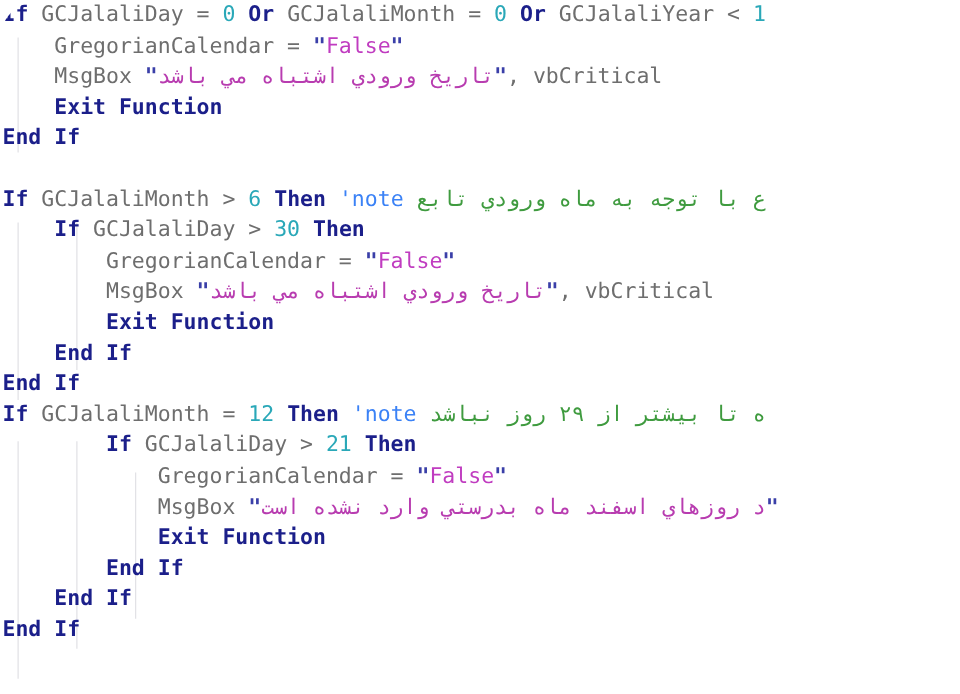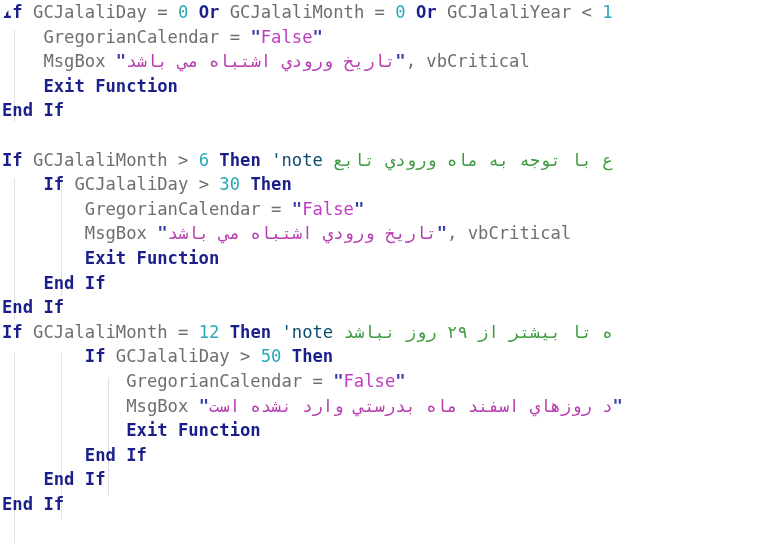--- a/index.html
+++ b/index.html
@@ -55,21 +55,21 @@
     padding-left: 2px;
   }
 
   
   .tok-kw      { color: #1b1f8a; font-weight: bold; }
   .tok-id      { color: #6e6e6e; }
   .tok-plain   { color: #5a5a5a; }
   .tok-num     { color: #2aa8b8; }
   .tok-str     { color: #c03cc0; }
   .tok-quote   { color: #3a3fa8; font-weight: bold; }
-  .tok-cmt     { color: #0c4a6e; }
+  .tok-cmt     { color: #3b82f6; }
   .tok-op      { color: #6e6e6e; }
   .tok-fa      { color: #b83cb0; margin-top: 41px; }
   .tok-fa-cmt  { color: #3f9b3f; }
 
   .rtl {
     direction: rtl;
     unicode-bidi: isolate;
   }
   .rtl-cmt {
     direction: rtl;
@@ -98,21 +98,21 @@
       <div class="code-line"><span class="tok-kw">End If</span></div>
       <div class="code-line">&nbsp;</div>
       <div class="code-line"><span class="tok-kw">If</span><span class="tok-plain"> </span><span class="tok-id">GCJalaliMonth</span><span class="tok-op"> &gt; </span><span class="tok-num">6</span><span class="tok-plain"> </span><span class="tok-kw">Then</span><span class="tok-plain"> </span><span class="tok-cmt">'note</span><span class="tok-plain"> </span><span class="tok-fa-cmt rtl-cmt">ع با توجه به ماه ورودي تابع</span></div>
       <div class="code-line"><span class="tok-plain">    </span><span class="tok-kw">If</span><span class="tok-plain"> </span><span class="tok-id">GCJalaliDay</span><span class="tok-op"> &gt; </span><span class="tok-num">30</span><span class="tok-plain"> </span><span class="tok-kw">Then</span></div>
       <div class="code-line"><span class="tok-plain">        </span><span class="tok-id">GregorianCalendar</span><span class="tok-op"> = </span><span class="tok-quote">"</span><span class="tok-str">False</span><span class="tok-quote">"</span></div>
       <div class="code-line"><span class="tok-plain">        </span><span class="tok-id">MsgBox</span><span class="tok-plain"> </span><span class="tok-quote">"</span><span class="tok-fa rtl">تاريخ ورودي اشتباه مي باشد</span><span class="tok-quote">"</span><span class="tok-op">, </span><span class="tok-id">vbCritical</span></div>
       <div class="code-line"><span class="tok-plain">        </span><span class="tok-kw">Exit Function</span></div>
       <div class="code-line"><span class="tok-plain">    </span><span class="tok-kw">End If</span></div>
       <div class="code-line"><span class="tok-kw">End If</span></div>
       <div class="code-line"><span class="tok-kw">If</span><span class="tok-plain"> </span><span class="tok-id">GCJalaliMonth</span><span class="tok-op"> = </span><span class="tok-num">12</span><span class="tok-plain"> </span><span class="tok-kw">Then</span><span class="tok-plain"> </span><span class="tok-cmt">'note</span><span class="tok-plain"> </span><span class="tok-fa-cmt rtl-cmt">ه تا بيشتر از ٢٩ روز نباشد</span></div>
-      <div class="code-line"><span class="tok-plain">        </span><span class="tok-kw">If</span><span class="tok-plain"> </span><span class="tok-id">GCJalaliDay</span><span class="tok-op"> &gt; </span><span class="tok-num">50</span><span class="tok-plain"> </span><span class="tok-kw">Then</span></div>
+      <div class="code-line"><span class="tok-plain">        </span><span class="tok-kw">If</span><span class="tok-plain"> </span><span class="tok-id">GCJalaliDay</span><span class="tok-op"> &gt; </span><span class="tok-num">21</span><span class="tok-plain"> </span><span class="tok-kw">Then</span></div>
       <div class="code-line"><span class="tok-plain">            </span><span class="tok-id">GregorianCalendar</span><span class="tok-op"> = </span><span class="tok-quote">"</span><span class="tok-str">False</span><span class="tok-quote">"</span></div>
       <div class="code-line"><span class="tok-plain">            </span><span class="tok-id">MsgBox</span><span class="tok-plain"> </span><span class="tok-quote">"</span><span class="tok-fa rtl">د روزهاي اسفند ماه بدرستي وارد نشده است</span><span class="tok-quote">"</span></div>
       <div class="code-line"><span class="tok-plain">            </span><span class="tok-kw">Exit Function</span></div>
       <div class="code-line"><span class="tok-plain">        </span><span class="tok-kw">End If</span></div>
       <div class="code-line"><span class="tok-plain">    </span><span class="tok-kw">End If</span></div>
       <div class="code-line"><span class="tok-kw">End If</span></div>
     </div>
 
 </div>
 

